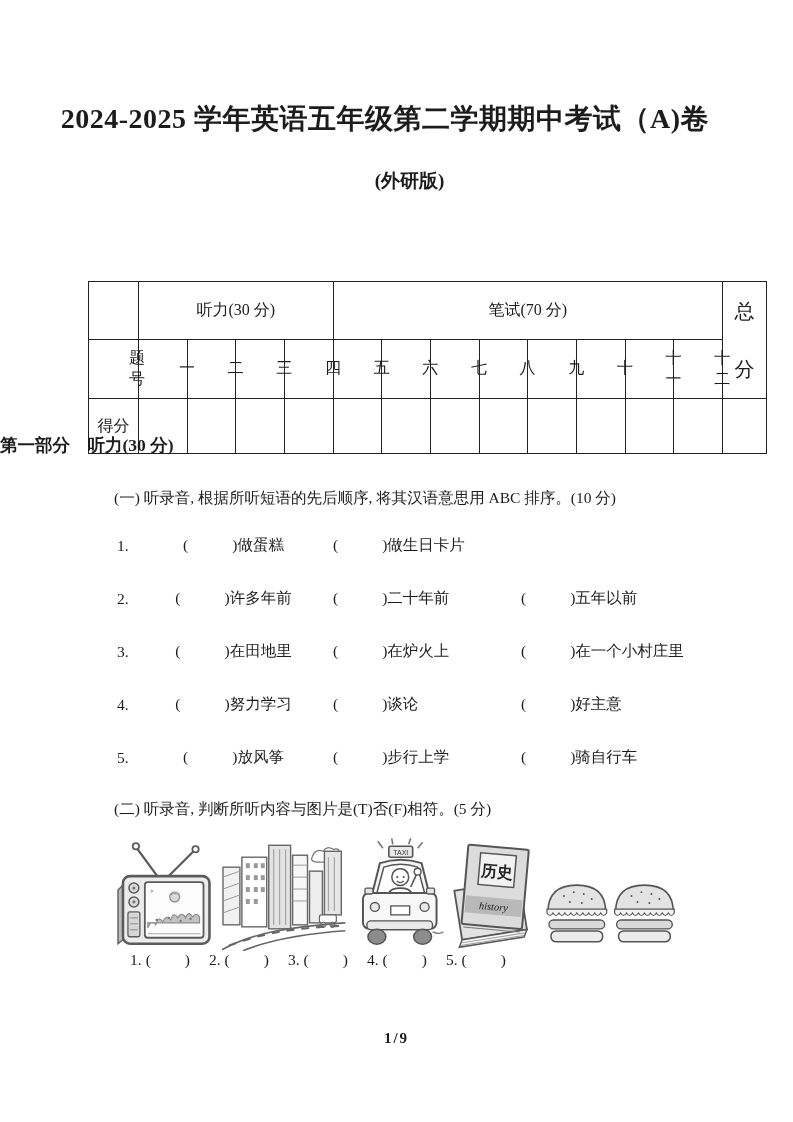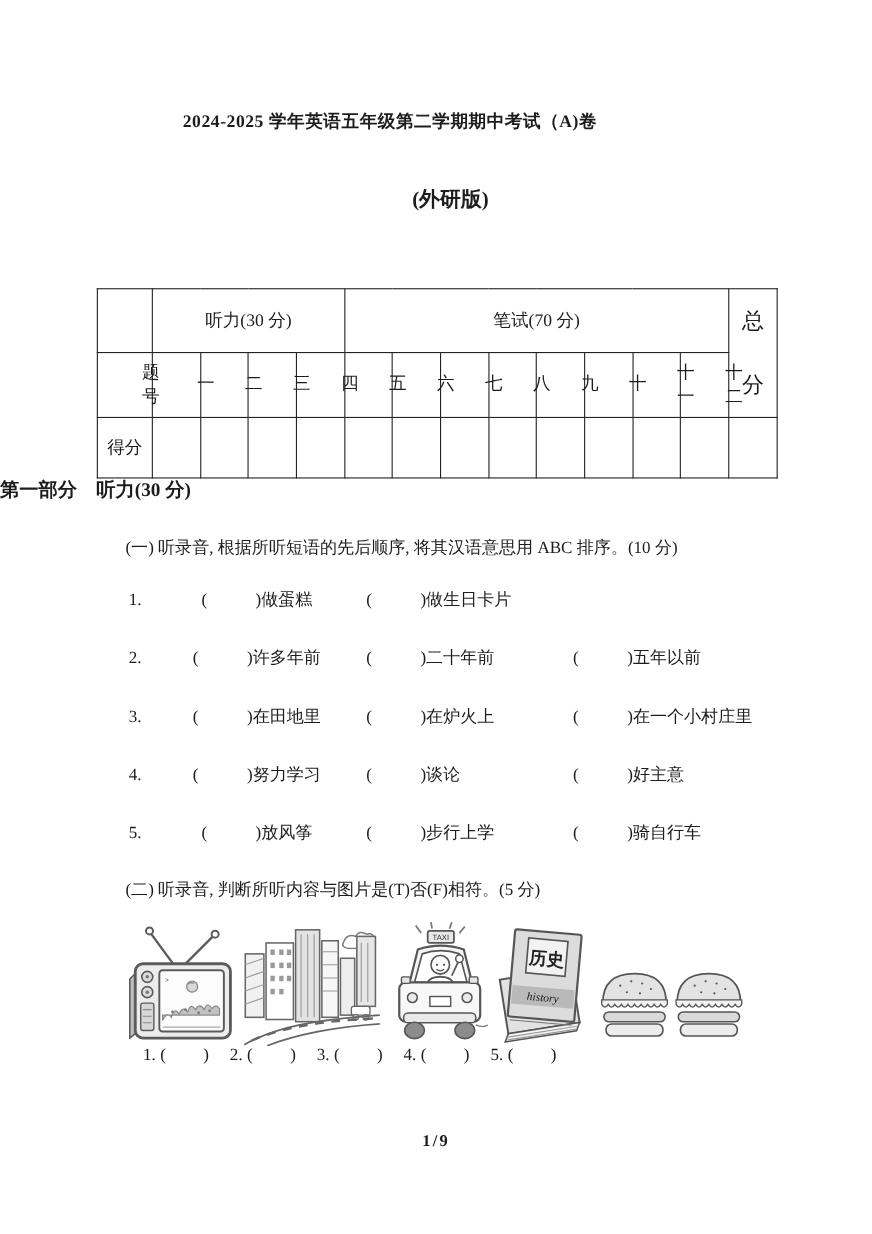--- a/index.html
+++ b/index.html
@@ -1,26 +1,26 @@
 <!DOCTYPE html>
 <html><head>
 <meta charset="utf-8">
 <style>
   html,body{margin:0;padding:0;background:#ffffff;}
   body{font-family:"Liberation Serif","DejaVu Sans",serif;color:#1c1c1c;}
   .page{position:relative;width:793px;height:1122px;background:#fff;overflow:hidden;}
 
-  .title{position:absolute;top:100px;left:0;width:709px;text-align:center;
-         font-size:16px;font-weight:bold;letter-spacing:.5px;}
+  .title{position:absolute;top:100px;left:0;width:709px;text-align:right;
+         font-size:28px;font-weight:bold;letter-spacing:.5px;}
   .subtitle{position:absolute;top:168px;left:0;width:793px;text-align:center;
          font-size:19px;font-weight:bold;margin-left:13px;}
   .meta{position:absolute;top:227px;right:121px;font-size:15.5px;}
   .meta .gap{margin-left:20px;}
 
-  table.score{position:absolute;left:88px;top:262px;width:619px;
+  table.score{position:absolute;left:88px;top:281px;width:679px;
 such;border-collapse:collapse;table-layout:fixed;}
   table.score td{border:1.4px solid #222;text-align:center;vertical-align:middle;
          font-size:16px;padding:0;}
   table.score tr.r1 td{height:50px;}
   table.score tr.r2 td{height:51px;padding-left:40px;}
   table.score tr.r3 td{height:54px;}
   .vtext{display:inline-block;width:1.05em;word-break:break-all;line-height:2.9;font-size:20px;}
 
   .part-heading{position:absolute;top:433px;left:0;width:793px;text-align:left;
          font-size:17.5px;font-weight:bold;}

